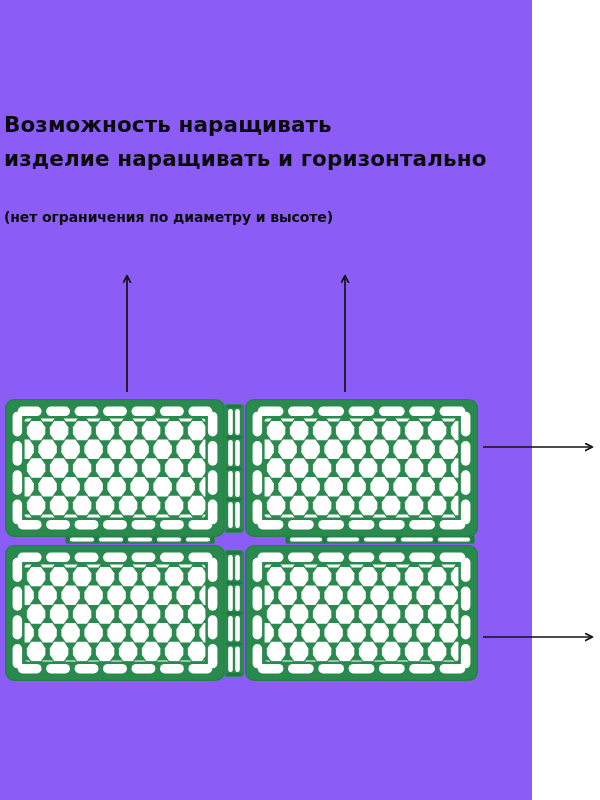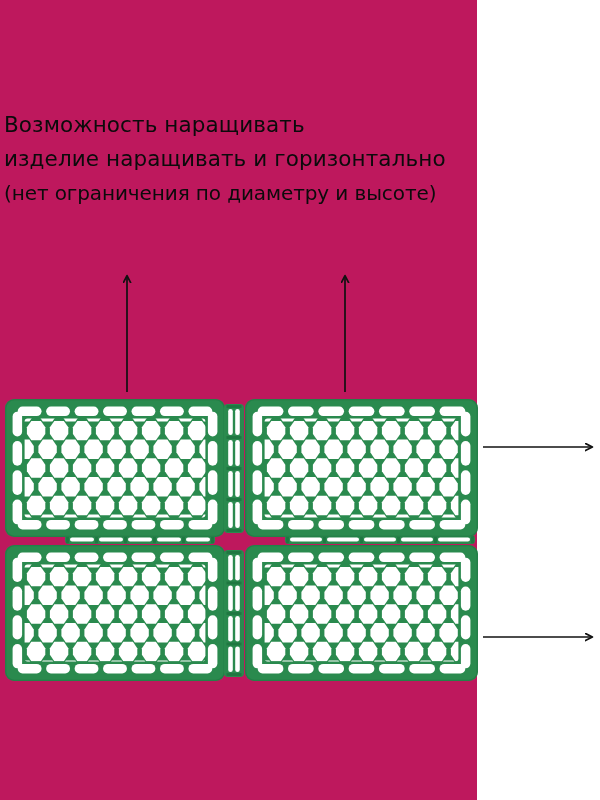--- a/index.html
+++ b/index.html
@@ -8,43 +8,45 @@
   }
   body {
     width: 600px;
     height: 800px;
     background: #ffffff;
     font-family: "DejaVu Sans", sans-serif;
     overflow: hidden;
   }
   #stage {
     position: relative;
-    width: 477px;
+    width: 532px;
     height: 800px;
-    background: #be185d;
+    background: #8b5cf6;
+    font-weight: bold;
   }
 
   
   #caption {
     position: absolute;
     left: 4px;
     top: 108px;
     width: 596px;
   }
   .cap-line {
     font-family: "DejaVu Sans", sans-serif;
     font-size: 21.5px;
     line-height: 34px;
     color: #0b0b0b;
     letter-spacing: 0.1px;
     white-space: nowrap;
   }
   .cap-line.l3 {
-    font-size: 20px;
+    font-size: 14px;
     letter-spacing: -0.1px;
+    margin-top: 24px;
   }
 
   
   #arrows {
     position: absolute;
     left: 0;
     top: 0;
     width: 600px;
     height: 800px;
     pointer-events: none;

